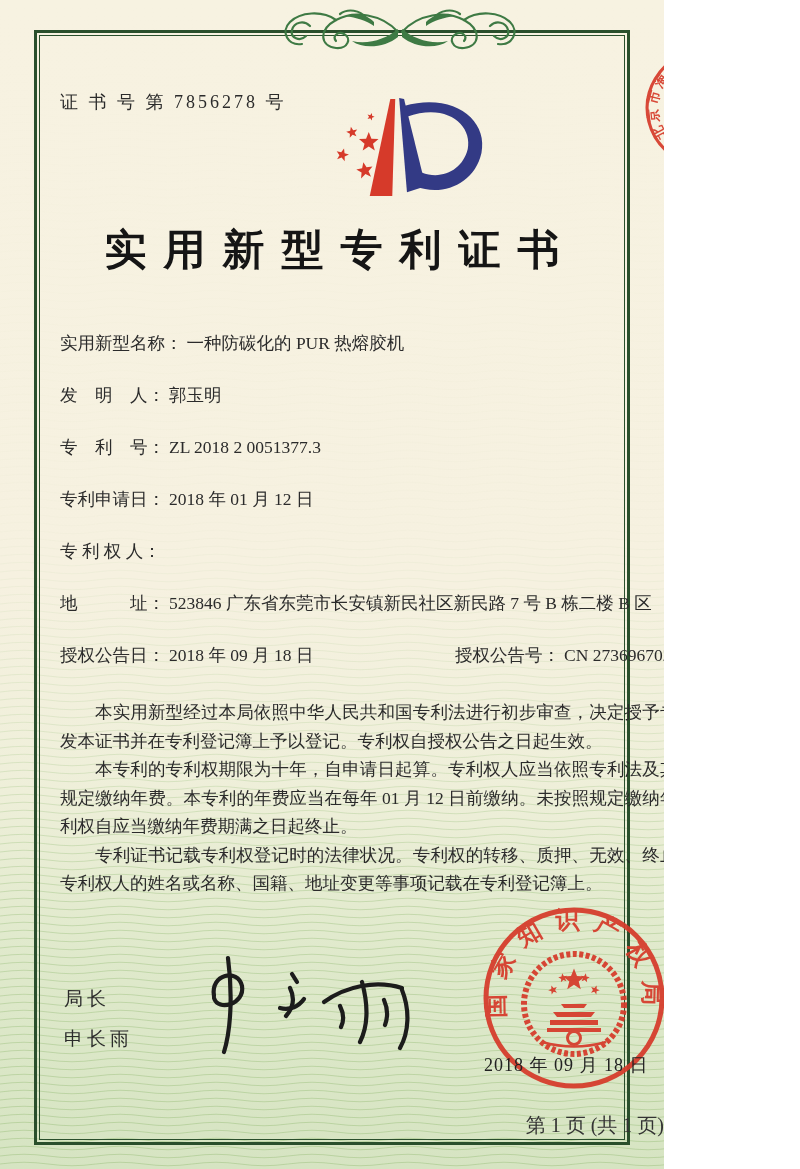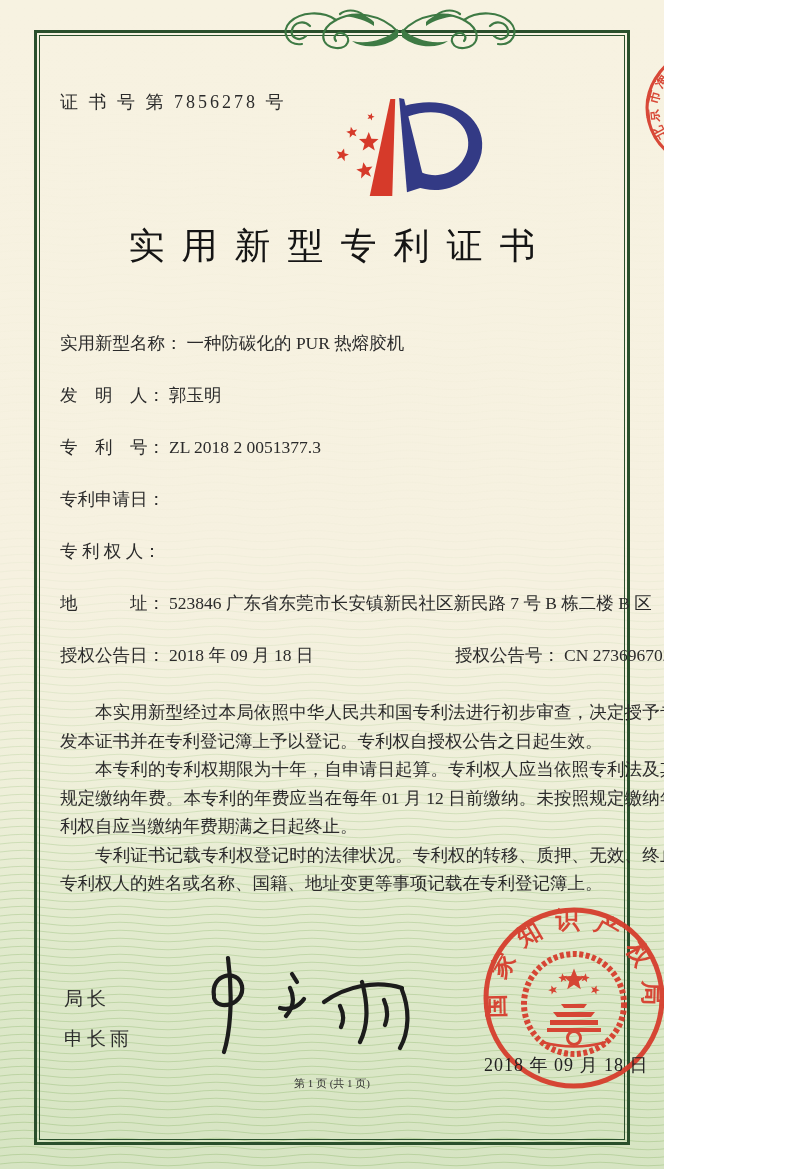--- a/index.html
+++ b/index.html
@@ -20,39 +20,39 @@
   .frame-inner{
     position:absolute; inset:2px; border:1px solid var(--green);
   }
   .ornament{position:absolute; left:268px; top:6px; width:264px; height:52px; z-index:2;}
   .abs{position:absolute; z-index:3;}
   .cert-no{left:60px; top:90px; font-size:18px; letter-spacing:3px;}
   .logo{left:308px; top:92px; width:196px; height:122px;}
   .tax-stamp{left:642px; top:46px; width:124px; height:124px; opacity:.92;}
   .title{
     left:0; top:222px; width:100%; text-align:center;
-    font-size:36px; font-weight:normal; letter-spacing:17px; text-indent:17px; color:#151515;
+    font-size:42px; font-weight:bold; letter-spacing:17px; text-indent:17px; color:#151515;
   }
   .fields{left:60px; top:330px; width:692px; font-size:17.5px;}
   .frow{display:flex; align-items:flex-start; line-height:27px; margin-bottom:25px; position:relative;}
   .flabel{white-space:pre; flex:none;}
   .fcolon{flex:none; margin-right:4px;}
   .fvalue{flex:1 1 auto;}
   .frow-grant .grant-right{position:absolute; left:395px; top:0; display:flex;}
   .paragraphs{
     left:60px; top:698px; width:688px; font-size:17.5px; line-height:28.5px;
     text-align:justify;
   }
   .paragraphs p{margin:0; text-indent:2em;}
   .sig-office{left:64px; top:986px; font-size:19px; letter-spacing:4px;}
   .sig-name{left:64px; top:1026px; font-size:19px; letter-spacing:4px;}
   .signature{left:192px; top:948px; width:244px; height:118px;}
   .seal{left:478px; top:902px; width:192px; height:192px; opacity:.93;}
   .seal-date{left:484px; top:1053px; font-size:18px; letter-spacing:1px; color:#222; z-index:4;}
-  .footer{left:0; top:1076px; width:100%; text-align:center; font-size:11px; color:#333;}
+  .footer{left:0; top:1112px; width:100%; text-align:right; font-size:20px; color:#333;}
   .sig-stroke{fill:none; stroke:#1c1c1c; stroke-width:4.2; stroke-linecap:round; stroke-linejoin:round;}
   .red-f{fill:var(--red);} .red-s{stroke:var(--red); fill:none;}
   .blue-f{fill:var(--blue);}
   .orn-s{stroke:var(--orn); fill:none; stroke-width:2.2; stroke-linecap:round;}
   .orn-f{fill:var(--orn);}
   .seal-txt{font-family:"Liberation Serif",serif; font-weight:bold;}
 </style>
 </head>
 <body>
 
@@ -139,20 +139,21 @@
       <span class="fvalue">郭玉明</span>
     </div>
     <div class="frow">
       <span class="flabel">专　利　号</span>
         <span class="fcolon">：</span>
       <span class="fvalue">ZL 2018 2 0051377.3</span>
     </div>
     <div class="frow">
       <span class="flabel">专利申请日</span>
         <span class="fcolon">：</span>
+      <span class="fvalue">2018 年 01 月 12 日</span>
     </div>
     <div class="frow">
       <span class="flabel">专 利 权 人</span>
         <span class="fcolon">：</span>
     </div>
     <div class="frow">
       <span class="flabel">地　　　址</span>
         <span class="fcolon">：</span>
       <span class="fvalue">523846 广东省东莞市长安镇新民社区新民路 7 号 B 栋二楼 B 区</span>
     </div>

